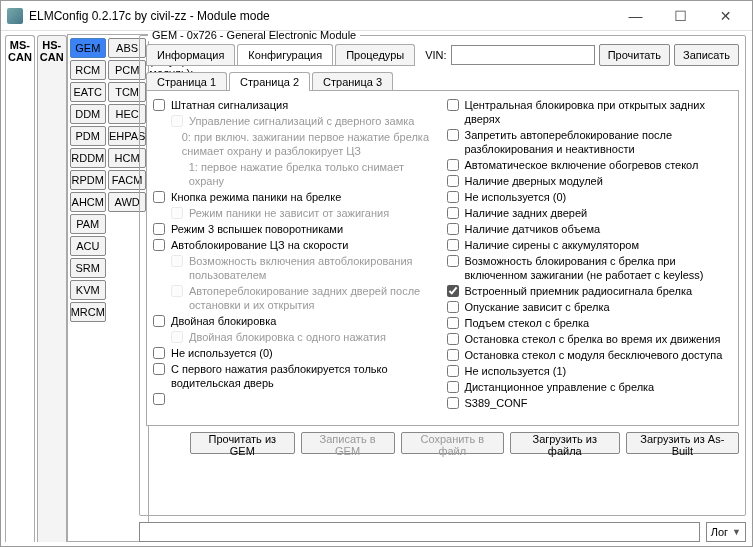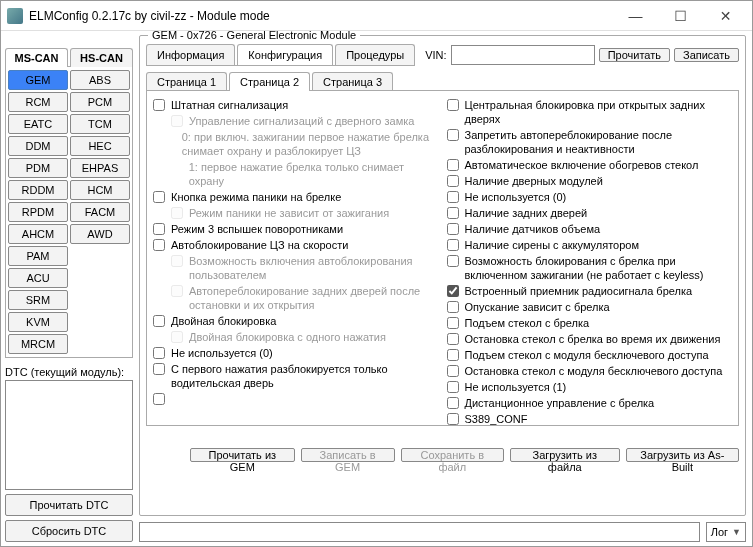--- a/index.html
+++ b/index.html
@@ -27,21 +27,21 @@
     display:flex; align-items:center; justify-content:center;
     font-size:14px; color:#444;
   }
 
   
   .frame { flex:1; display:flex; overflow:hidden; }
 
   
   .leftcol {
     width:136px; padding:4px 4px 4px 4px;
-    display:flex; flex-direction:column;justify-content:flex-end;
+    display:flex; flex-direction:row;
   }
   .bus-tabs { display:flex; gap:2px; }
   .bus-tab {
     flex:1; text-align:center; padding:3px 2px;
     font-weight:bold; font-size:11px;
     border:1px solid #aaa; border-bottom:none;
     border-top-left-radius:3px; border-top-right-radius:3px;
     background:#f4f4f4;
     position:relative;
   }
@@ -90,21 +90,21 @@
     background:#f4f4f4;
   }
   .tool-tab.active { background:#fff; }
   .tool-tabstrip { display:flex; gap:2px; border-bottom:1px solid #aaa; }
   .vin-label { margin-left:6px; }
   .vin-input {
     flex:1; min-width:140px; height:20px;
     border:1px solid #888; padding:0 4px; font-size:11px;
   }
   .tbtn {
-    height:14px; padding:0 8px;
+    height:22px; padding:0 8px;
     border:1px solid #888; border-radius:2px;
     background:#f3f3f3; font-size:11px;
   }
   .tbtn.disabled { color:#999; }
 
   
   .page-tabs { display:flex; gap:2px; margin:6px 0 0 0; }
   .page-tab {
     padding:3px 10px;
     border:1px solid #aaa; border-bottom:none;
@@ -118,21 +118,21 @@
     display:flex; gap:8px; height:336px;
   }
   .col { flex:1; display:flex; flex-direction:column; }
   .opt-row { display:flex; align-items:flex-start; padding:1px 0; line-height:14px; }
   .opt-row .cb { margin:1px 6px 0 0; }
   .opt-row .txt {}
   .opt-row.indent { padding-left:18px; }
   .opt-row.dis .txt { color:#9a9a9a; }
   .opt-row.dis .cb { opacity:.45; }
 
-  .bottom-buttons { display:flex; gap:6px; margin-top:22px;padding-left:44px; }
+  .bottom-buttons { display:flex; gap:6px; margin-top:6px;padding-left:44px; }
 
   input[type=checkbox]{ width:12px; height:12px; accent-color:#555; }
 
   
   .footer-row { display:flex; align-items:center; gap:6px; margin-top:2px; }
   .footer-input { flex:1; height:20px; border:1px solid #888; }
   .combo {
     height:20px; border:1px solid #888; background:#fff;
     display:flex; align-items:center; padding:0 4px; gap:4px;
   }
@@ -325,24 +325,20 @@
             <div class="opt-row">
               <input type="checkbox" class="cb" style="">
               <span class="txt">Подъем стекол с брелка</span>
             </div>
             <div class="opt-row">
               <input type="checkbox" class="cb" style="">
               <span class="txt">Остановка стекол с брелка во время их движения</span>
             </div>
             <div class="opt-row">
               <input type="checkbox" class="cb" style="">
-              <span class="txt">Подъем стекол с модуля бесключевого доступа</span>
-            </div>
-            <div class="opt-row">
-              <input type="checkbox" class="cb" style="">
               <span class="txt">Остановка стекол с модуля бесключевого доступа</span>
             </div>
             <div class="opt-row">
               <input type="checkbox" class="cb" style="">
               <span class="txt">Не используется (1)</span>
             </div>
             <div class="opt-row">
               <input type="checkbox" class="cb" style="">
               <span class="txt">Дистанционное управление с брелка</span>
             </div>

